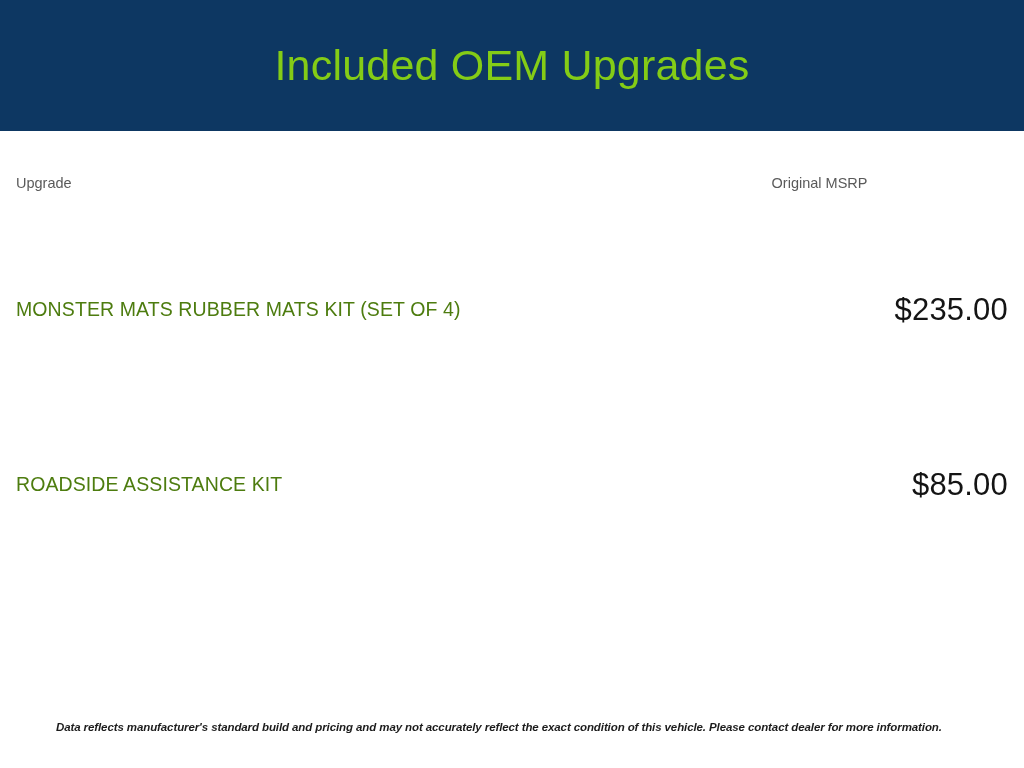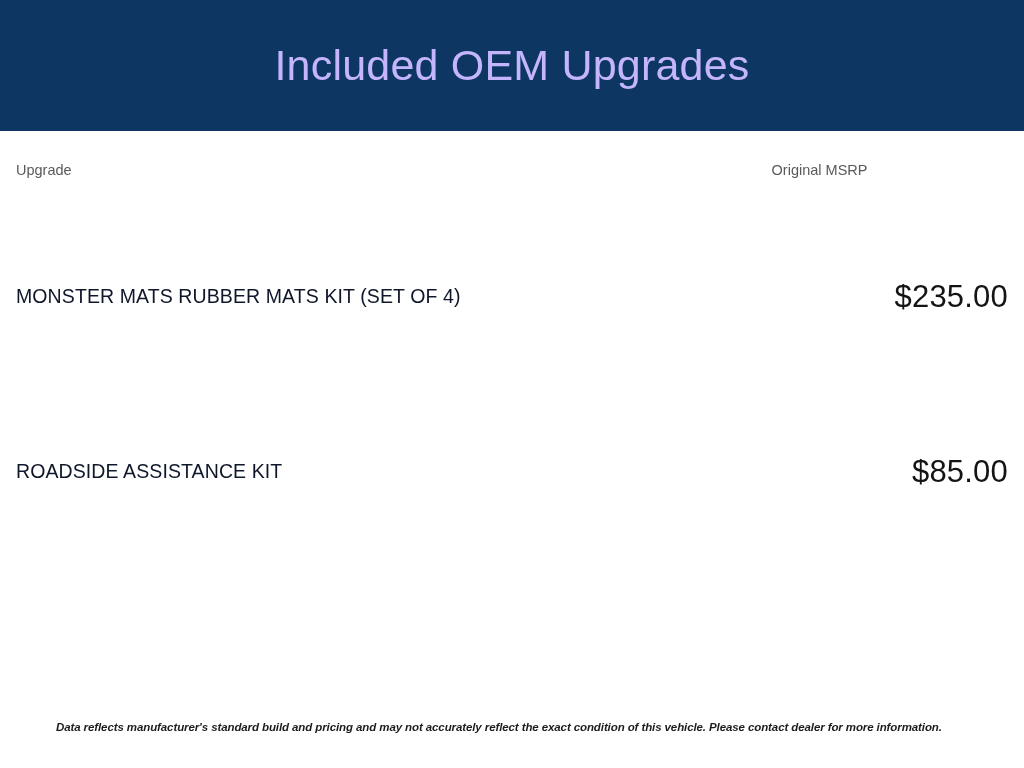--- a/index.html
+++ b/index.html
@@ -24,33 +24,33 @@
   
   .banner {
     height: 131px;
     min-height: 131px;
     background: #0d3762;
     display: flex;
     align-items: center;
     justify-content: center;
   }
   .banner-title {
-    color: #c4b5fd;
+    color: #84cc16;
     font-size: 43px;
     font-weight: 300;
     letter-spacing: 0.2px;
     line-height: 1;
     white-space: nowrap;
   }
   
   .table-wrap {
     flex: 1 1 auto;
     display: flex;
     flex-direction: column;
-    padding: 0 16px;
+    padding: 13px 16px;
     box-sizing: border-box;
   }
   .table {
     width: 100%;
     border-collapse: collapse;
     table-layout: fixed;
   }
   .table col.c-name { width: 62%; }
   .table col.c-price { width: 38%; }
 
@@ -72,21 +72,21 @@
   .table tbody td {
     border: none;
     padding: 0;
     height: 175px;
     vertical-align: middle;
   }
   .cell-name {
     text-align: left;
     font-size: 19.5px;
     font-weight: 400;
-    color: #0f172a;
+    color: #4d7c0f;
     letter-spacing: 0.1px;
     white-space: nowrap;
   }
   .cell-price {
     text-align: right;
     font-size: 31px;
     font-weight: 400;
     color: #141414;
     letter-spacing: 0.2px;
     white-space: nowrap;

